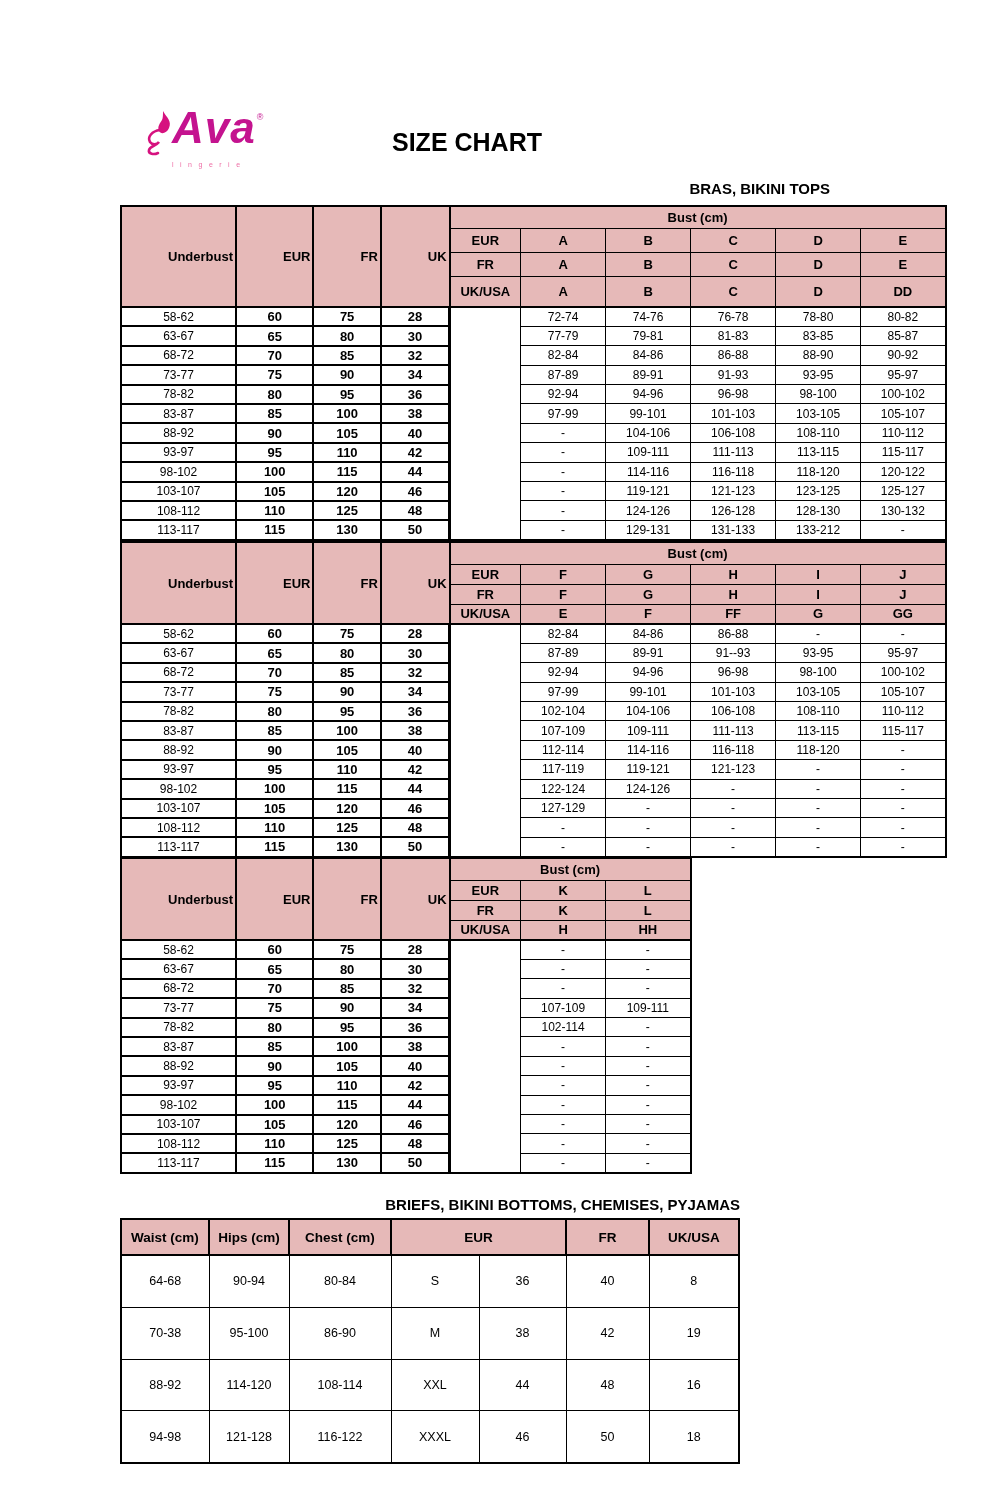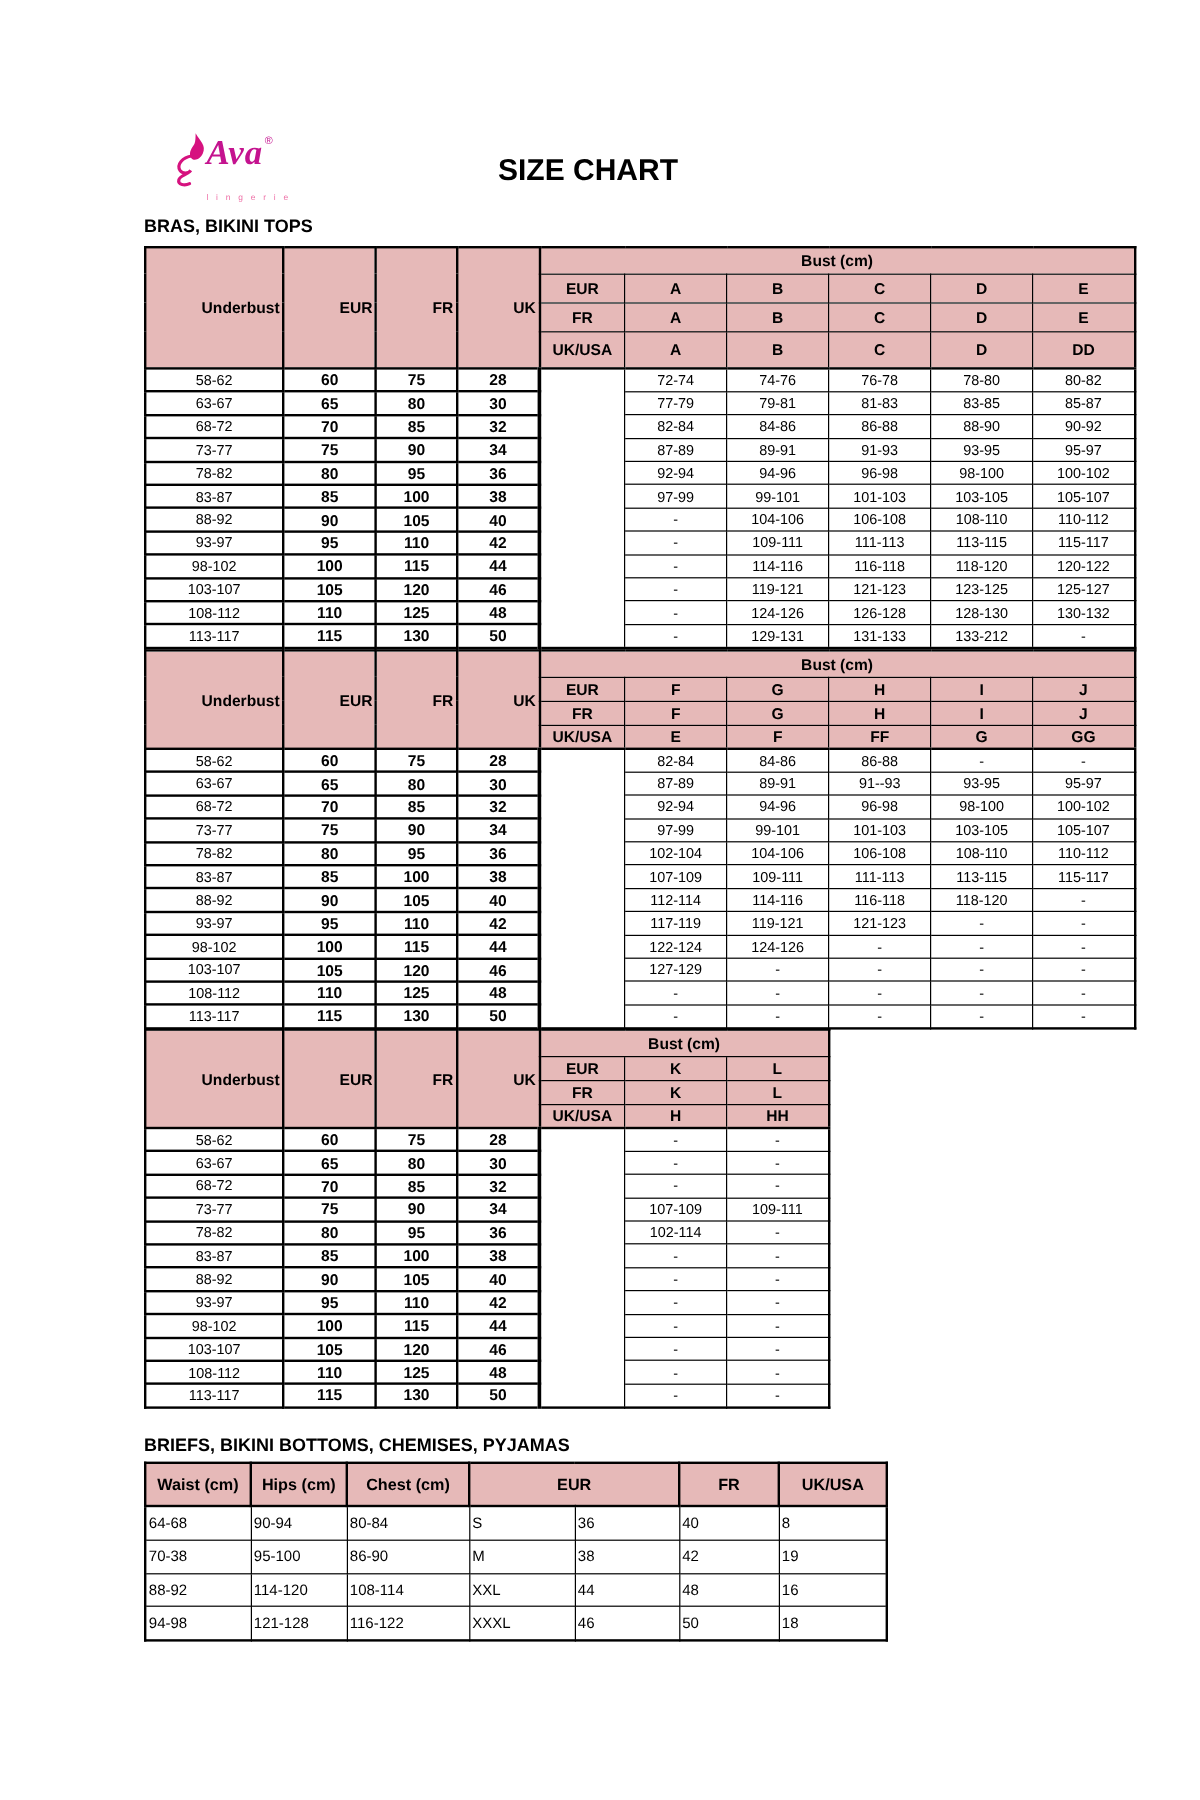--- a/index.html
+++ b/index.html
@@ -2,71 +2,71 @@
 <html><head>
 <meta charset="utf-8">
 <style>
   html,body{margin:0;padding:0;background:#fff;}
   .page{position:relative;width:1000px;height:1500px;background:#ffffff;
         font-family:"Liberation Sans",sans-serif;color:#000;overflow:hidden;}
   .abs{position:absolute;}
 
   
   .logo-row{display:flex;align-items:flex-start;}
-  .logo-brand{font-family:Liberation Serif, serif;font-style:italic;font-weight:bold;
-              font-size:29px;line-height:36px;color:#c4138f;letter-spacing:1px;}
+  .logo-brand{font-family:Liberation Sans, sans-serif;font-style:italic;font-weight:bold;
+              font-size:44px;line-height:36px;color:#c4138f;letter-spacing:1px;}
   .logo-reg{font-size:9px;color:#c4138f;margin-top:2px;margin-left:1px;}
   .logo-sub{font-size:7px;letter-spacing:6.5px;color:#ee6fa6;margin-top:1px;margin-left:26px;
             text-transform:lowercase;}
 
   .title{font-size:25px;font-weight:bold;text-align:center;letter-spacing:0px;}
-  .subtitle{font-size:15px;font-weight:bold;text-align:left;}
+  .subtitle{font-size:15px;font-weight:bold;text-align:right;}
 
   table{border-collapse:collapse;table-layout:fixed;}
 
   
   table.bra{border:2px solid #000;}
   table.bra th{background:#e6b9b8;font-weight:bold;font-size:13px;text-align:center;
                border:1px solid #000;padding:0 2px;overflow:hidden;}
   table.bra th.corner{border-width:2px;padding-left:46px;}
   table.bra th.busth{font-size:13px;}
   table.bra thead tr.last th{border-bottom-width:2px;}
   table.bra td{border:1px solid #000;font-size:12px;text-align:center;height:17.4px;
                padding:0 2px;overflow:hidden;}
   table.bra td.ub{border-width:2px;font-size:12px;}
   table.bra td.bold{border-width:2px;font-weight:bold;font-size:13px;}
   table.bra td.spacer{border-left-width:3px;border-right-width:1px;background:#fff;}
 
   
   table.briefs{border:2px solid #000;}
   table.briefs th{background:#e6b9b8;font-weight:bold;font-size:13.5px;border:2px solid #000;
                   text-align:center;padding:0 3px;}
-  table.briefs td{border:1px solid #000;font-size:12.5px;height:18.8px;
-                  padding:4px 2px;}
+  table.briefs td{border:1px solid #000;font-size:12.5px;text-align:center;height:18.8px;
+                  padding:16px 2px;}
 </style>
 </head>
 <body>
 
 <div class="page">
 
   <div class="abs" style="left:146px;top:110px;">
     <div class="logo-row">
       <span style="margin-right:-4px;">
         <svg width="30" height="46" viewBox="0 0 30 46">
           <path d="M17 1 C21 8 26 11 23 18 C21 23 15 25 13 21 C11 17 14 13 16 10 C17 8 17 4 17 1 Z" fill="#d6127f"></path>
           <path d="M14 20 C6 21 1 27 4 32 C6 35 11 35 13 32 C10 36 4 36 3 40 C2 44 8 45 12 43" fill="none" stroke="#d6127f" stroke-width="2.6" stroke-linecap="round"></path>
         </svg>
       </span>
       <span class="logo-brand">Ava</span>
       <span class="logo-reg">®</span>
     </div>
     <div class="logo-sub">lingerie</div>
   </div>
 
-  <div class="abs title" style="left:135px;top:128px;width:710px;">SIZE CHART</div>
+  <div class="abs title" style="left:112px;top:128px;width:710px;">SIZE CHART</div>
   <div class="abs subtitle" style="left:120px;top:180px;width:710px;">BRAS, BIKINI TOPS</div>
 
   <div id="bra1" class="abs" style="left:120px;top:205px;">
       <table class="bra">
         <colgroup>
           <col style="width: 85px;">
           <col style="width: 35px;">
           <col style="width: 40px;">
           <col style="width: 42px;">
           <col style="width: 71px;">

